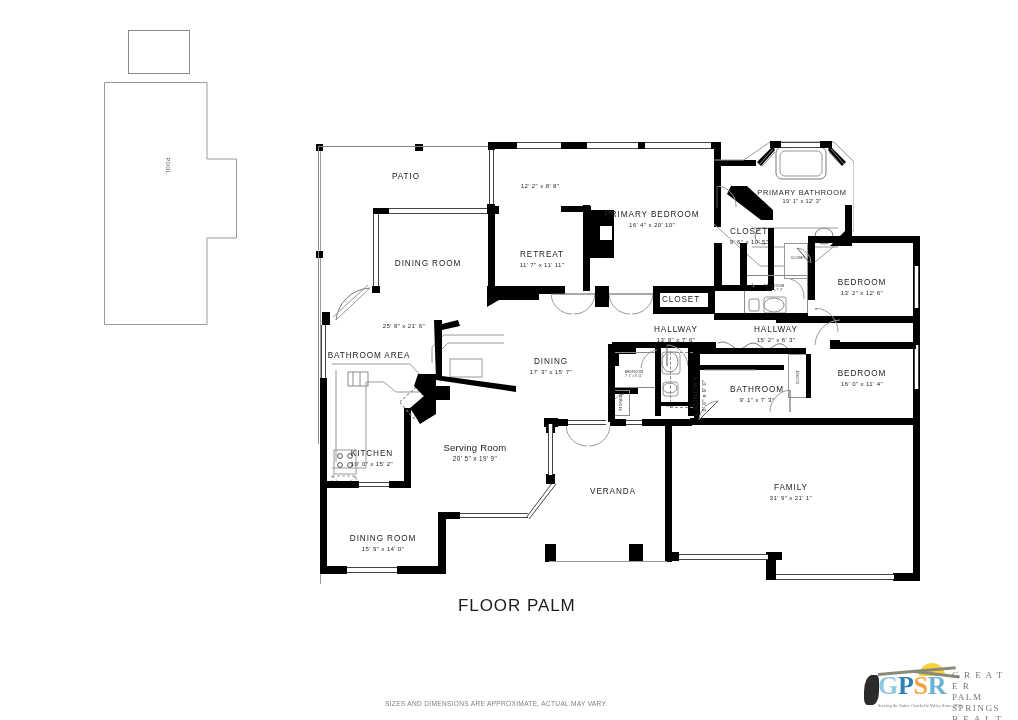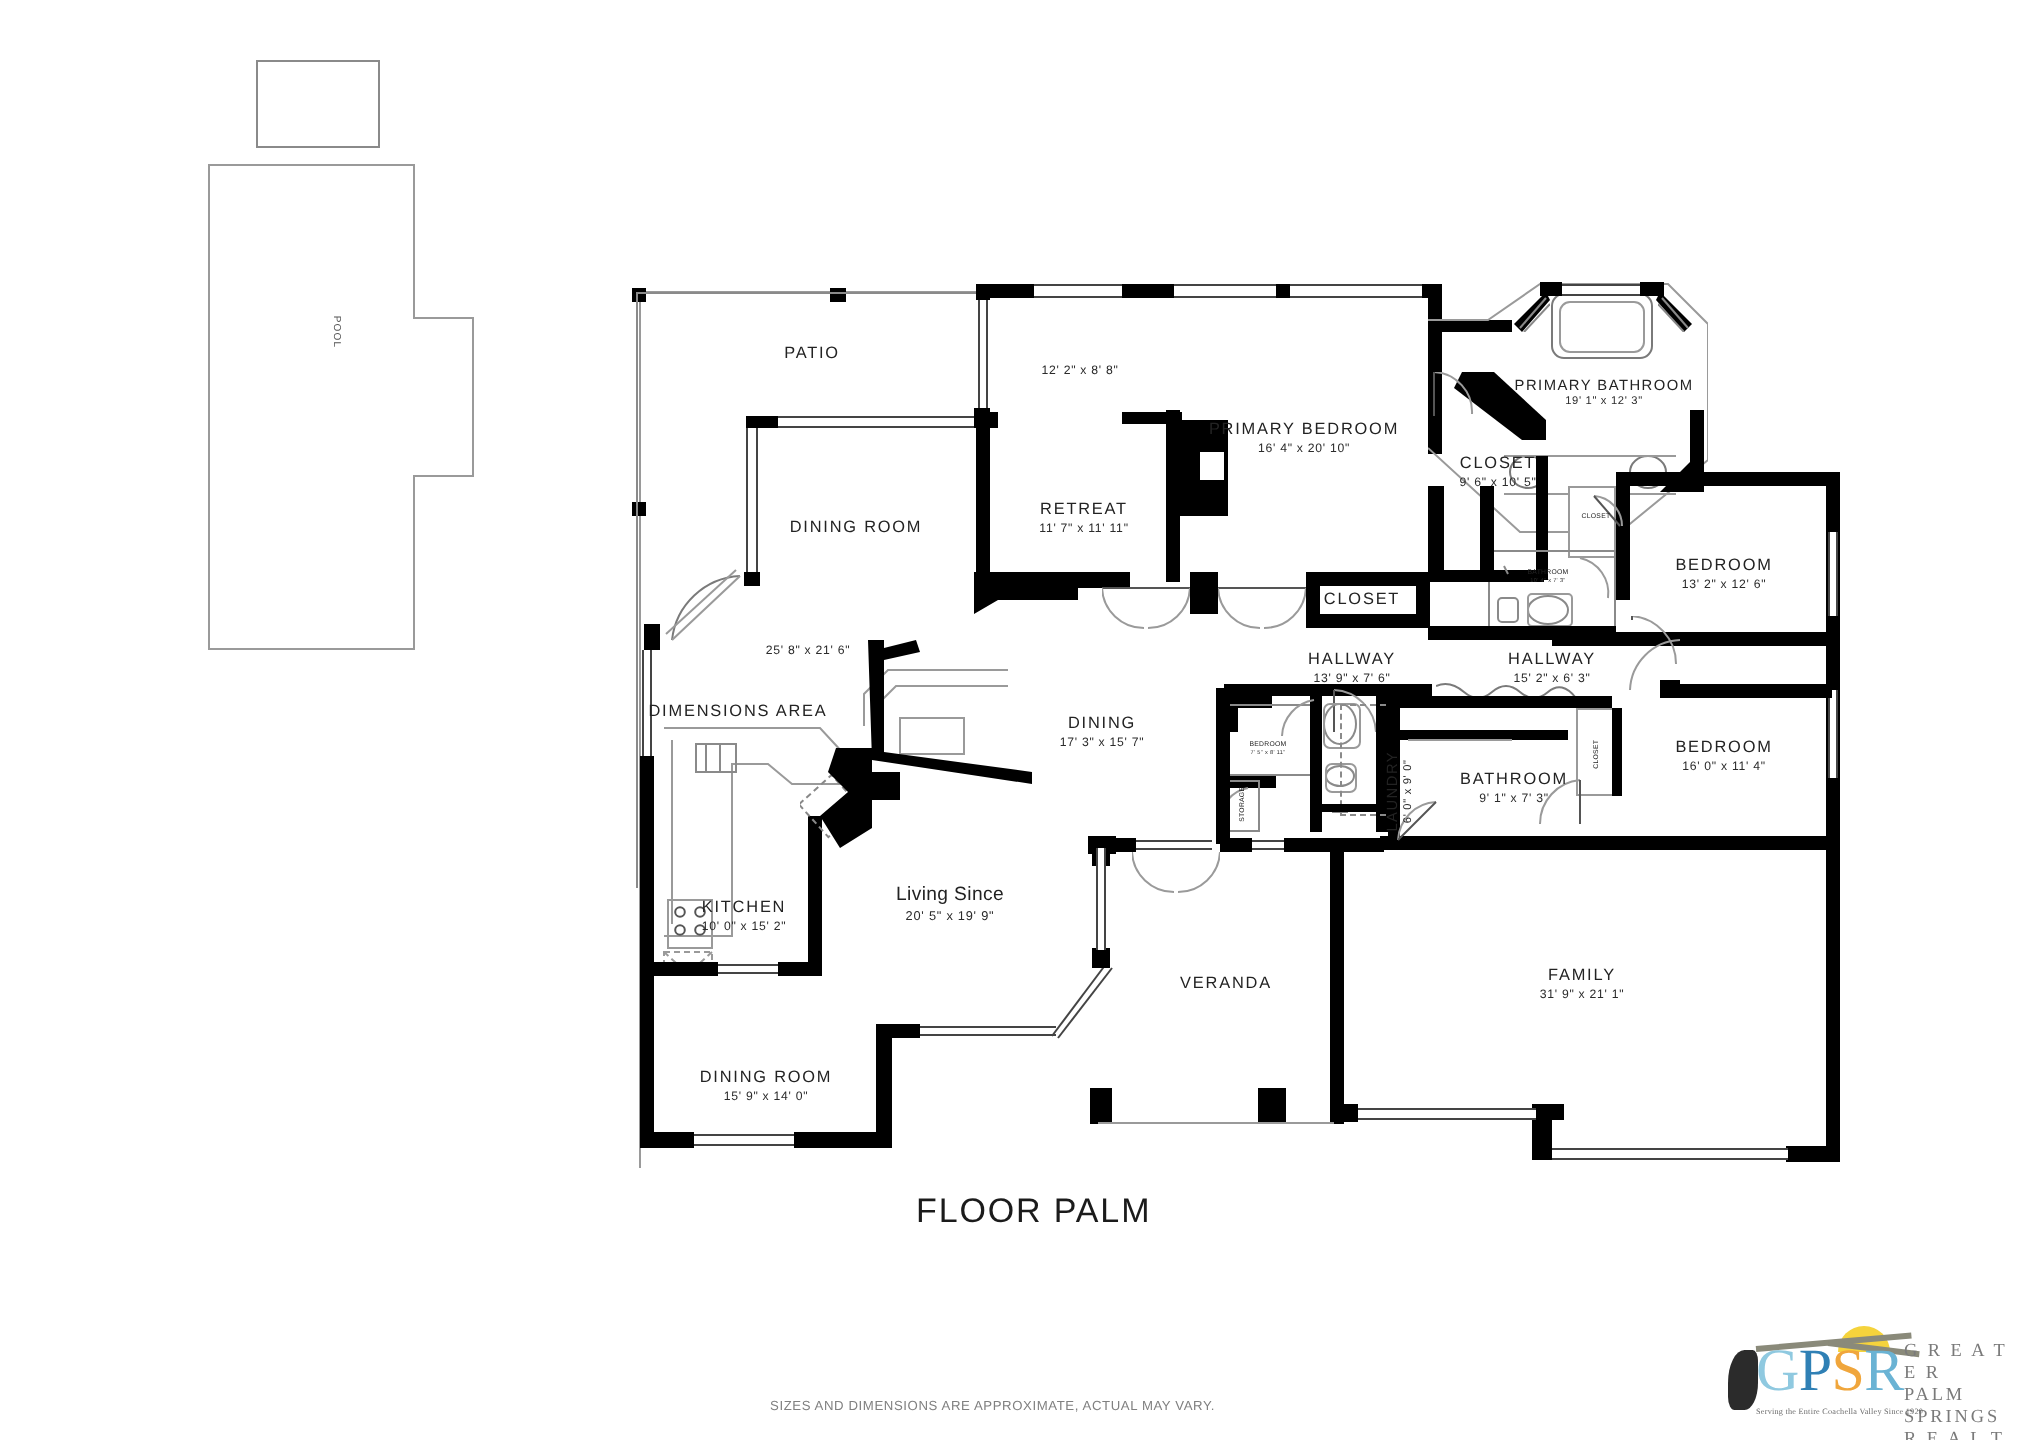--- a/index.html
+++ b/index.html
@@ -30,22 +30,22 @@
   .vert{transform:translateX(-50%) rotate(-90deg);transform-origin:center center;}
 
   #poolLbl{position:absolute;font-size:5px;letter-spacing:.12em;color:#555;
            transform:rotate(90deg);transform-origin:center center;}
 
   #title{position:absolute;font-size:17px;letter-spacing:.055em;color:#1b1b1b;font-weight:400;}
   #disclaimer{position:absolute;font-size:6.6px;letter-spacing:.045em;color:#808080;}
 
   
   #logo{position:absolute;left:856px;top:661px;width:152px;height:50px;}
-  #logo .gpsr{position:absolute;left:22px;top:12px;font-size:30px;line-height:26px;
-               font-weight:400;letter-spacing:-.01em;font-family:"Liberation Serif", serif;}
+  #logo .gpsr{position:absolute;left:22px;top:12px;font-size:26px;line-height:26px;
+               font-weight:700;letter-spacing:-.01em;font-family:"Liberation Serif", serif;}
   #logo .g{color:#8fc9e0;} #logo .p{color:#2f80b5;}
   #logo .s{color:#f0a63c;} #logo .r{color:#6ab3d4;}
   #logo .rt{position:absolute;left:96px;top:9px;font-family:"Liberation Serif", serif;
             color:#7a7a7a;letter-spacing:.16em;line-height:11px;font-size:9.2px;}
   #logo .rt b{font-weight:400;display:block;}
   #logo .tag{position:absolute;left:22px;top:42px;font-size:4.1px;color:#6b6b6b;
              letter-spacing:.03em;font-family:"Liberation Serif", serif;}
   #sun{position:absolute;left:63px;top:2px;width:26px;height:13px;
        background:#f5d33c;border-radius:13px 13px 0 0;}
   #bar1{position:absolute;left:22px;top:12px;width:78px;height:3px;background:#8a8a7a;
@@ -489,29 +489,29 @@
     <span class="dm">9' 1" x 7' 3"</span>
   </div>
   <div class="lbl micro vert" style="left:798px;top:375px;">
     <span class="nm">CLOSET</span>
   </div>
   <div class="lbl" style="left:551px;top:357px;">
     <span class="nm">DINING</span>
     <span class="dm">17' 3" x 15' 7"</span>
   </div>
   <div class="lbl" style="left:369px;top:351px;">
-    <span class="nm">DIMENSIONS AREA</span>
+    <span class="nm">BATHROOM AREA</span>
     <span class="dm"></span>
   </div>
   <div class="lbl" style="left:372px;top:449px;">
     <span class="nm">KITCHEN</span>
     <span class="dm">10' 0" x 15' 2"</span>
   </div>
   <div class="lbl big" style="left:475px;top:442px;">
-    <span class="nm">Living Since</span>
+    <span class="nm">Serving Room</span>
     <span class="dm">20' 5" x 19' 9"</span>
   </div>
   <div class="lbl" style="left:383px;top:534px;">
     <span class="nm">DINING ROOM</span>
     <span class="dm">15' 9" x 14' 0"</span>
   </div>
   <div class="lbl" style="left:613px;top:487px;">
     <span class="nm">VERANDA</span>
     <span class="dm"></span>
   </div>

